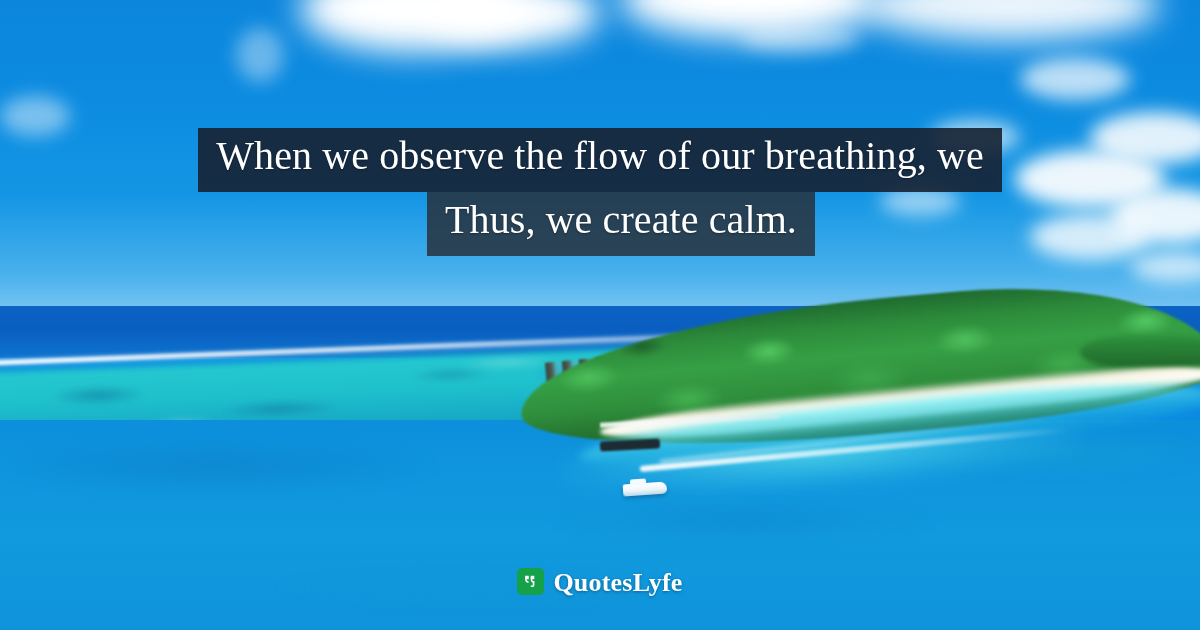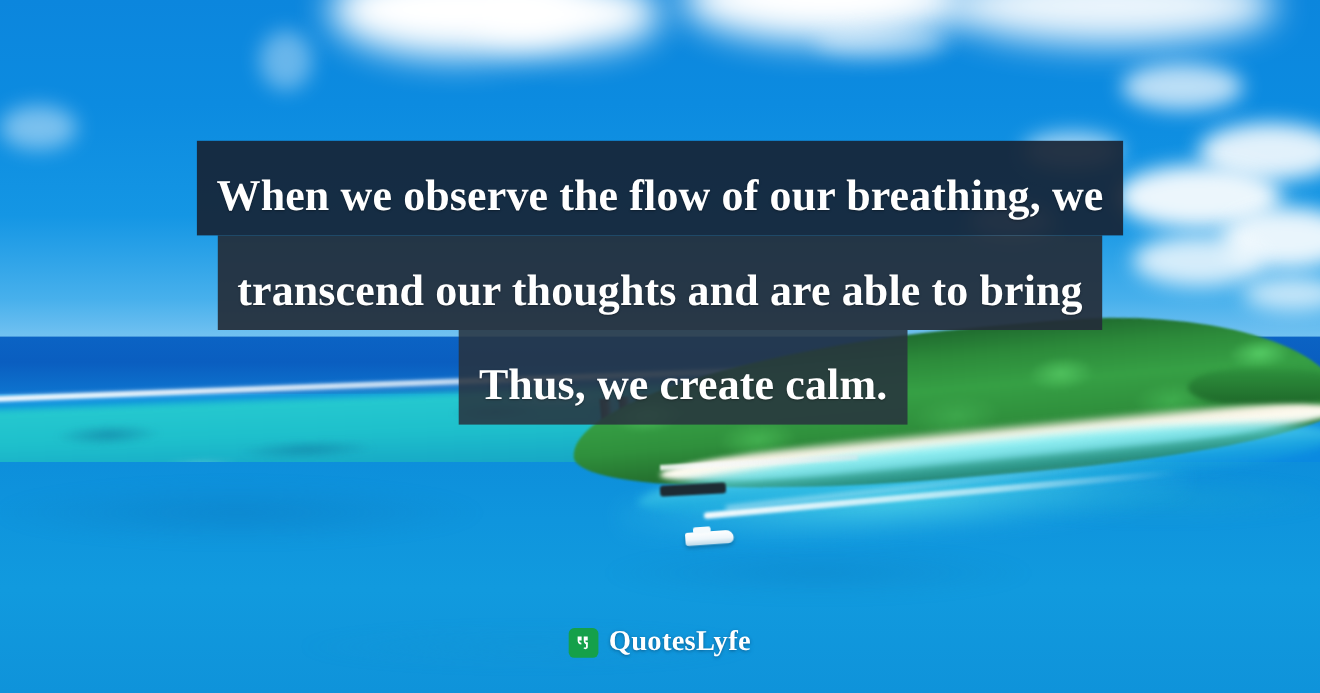--- a/index.html
+++ b/index.html
@@ -171,35 +171,35 @@
   
   .quote {
     position:absolute; left:0; top:128px; width:1200px;
     display:flex; flex-direction:column; align-items:center;
   }
   .qline {
     display:inline-block;
     background:rgba(22,33,50,.90);
     color:#ffffff;
     font-family:"Liberation Serif", serif;
-    font-weight:700;
+    font-weight:400;
     font-size:40px;
     line-height:1.0;
     letter-spacing:.1px;
-    padding:30px 18px 16px;
+    padding:8px 18px 16px;
     white-space:nowrap;
     text-shadow:0 1px 2px rgba(0,0,0,.35);
   }
   .qline.l2, .qline.l3 { background:rgba(36,44,56,.92); }
   .qline.l4 { background:rgba(40,50,62,.86);margin-left:42px; }
 
   
   .brand {
     position:absolute; left:0; bottom:32px; width:1200px;
-    display:flex; justify-content:center; align-items:flex-end; gap:9px;
+    display:flex; justify-content:center; align-items:flex-start; gap:9px;
   }
   .brand-mark {
     width:27px; height:27px; border-radius:5px;
     background:#15a04a;
     display:flex; align-items:center; justify-content:center;
     flex:none;
   }
   .brand-mark svg { display:block; }
   .brand-name {
     color:#ffffff; font-family:"Liberation Serif", serif;
@@ -250,21 +250,20 @@
   <div class="ferry"></div>
 
   <div class="wake"></div>
   <div class="wake2"></div>
   <div class="boat"></div>
   <div class="boat-cabin"></div>
 </div>
 
 <div class="quote">
   <span class="qline l1">When we observe the flow of our breathing, we</span>
-  <span class="qline l2">transcend our thoughts and are able to bring</span>
   <span class="qline l4">Thus, we create calm.</span>
 </div>
 
 <div class="brand">
   <span class="brand-mark">
     <svg width="19" height="19" viewBox="0 0 24 24" aria-hidden="true">
       <path d="M5.2 4.6h4.6v4.6H7.1c0 1.6.8 2.4 2.4 2.5v2.2C6.4 13.7 5.2 12 5.2 8.9V4.6z" fill="#ffffff"></path>
       <path d="M12.2 4.6h4.6v4.6h-2.7c0 1.6.8 2.4 2.4 2.5v2.2c-3.1-.2-4.3-1.9-4.3-5V4.6z" fill="#ffffff"></path>
       <path d="M14.6 11.3h2.3v5.2c0 1.6-1.1 2.6-2.6 2.6-1.1 0-2-.5-2.4-1.3l1.7-1c.2.3.4.4.7.4.3 0 .5-.2.5-.6v-5.3h-.2z" fill="#ffffff"></path>
     </svg>

